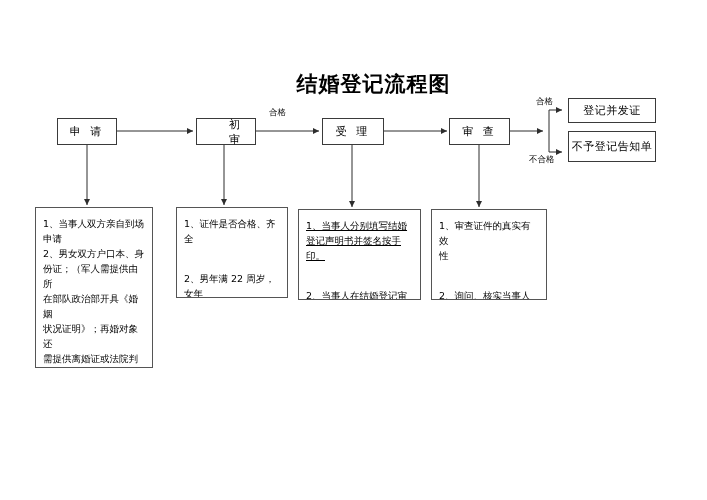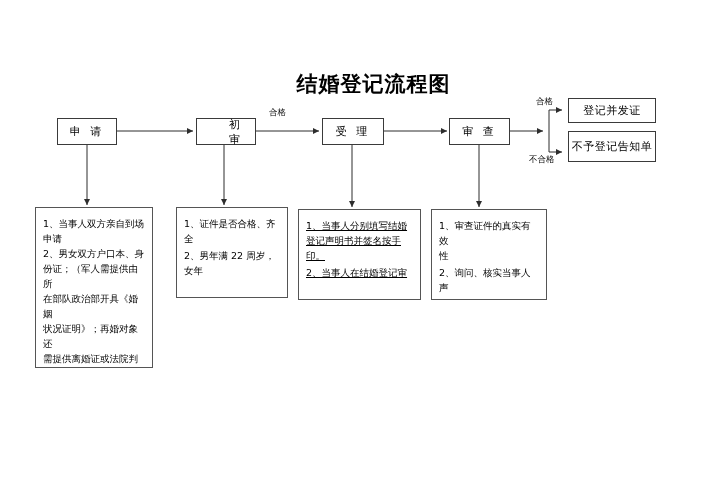--- a/index.html
+++ b/index.html
@@ -70,21 +70,21 @@
     line-height: 15px;
     color: #000;
     padding: 8px 6px 16px 7px;
     font-family: "DejaVu Sans", "Liberation Sans", sans-serif;
     overflow: hidden;
   }
   .detail p {
     margin: 0;
   }
   .detail p.gap {
-    margin-top: 2px;
+    margin-top: 25px;
   }
   .edge-label {
     position: absolute;
     font-size: 8.5px;
     color: #000;
     white-space: nowrap;
     font-family: "DejaVu Sans", "Liberation Sans", sans-serif;
   }
   svg.wires {
     position: absolute;

